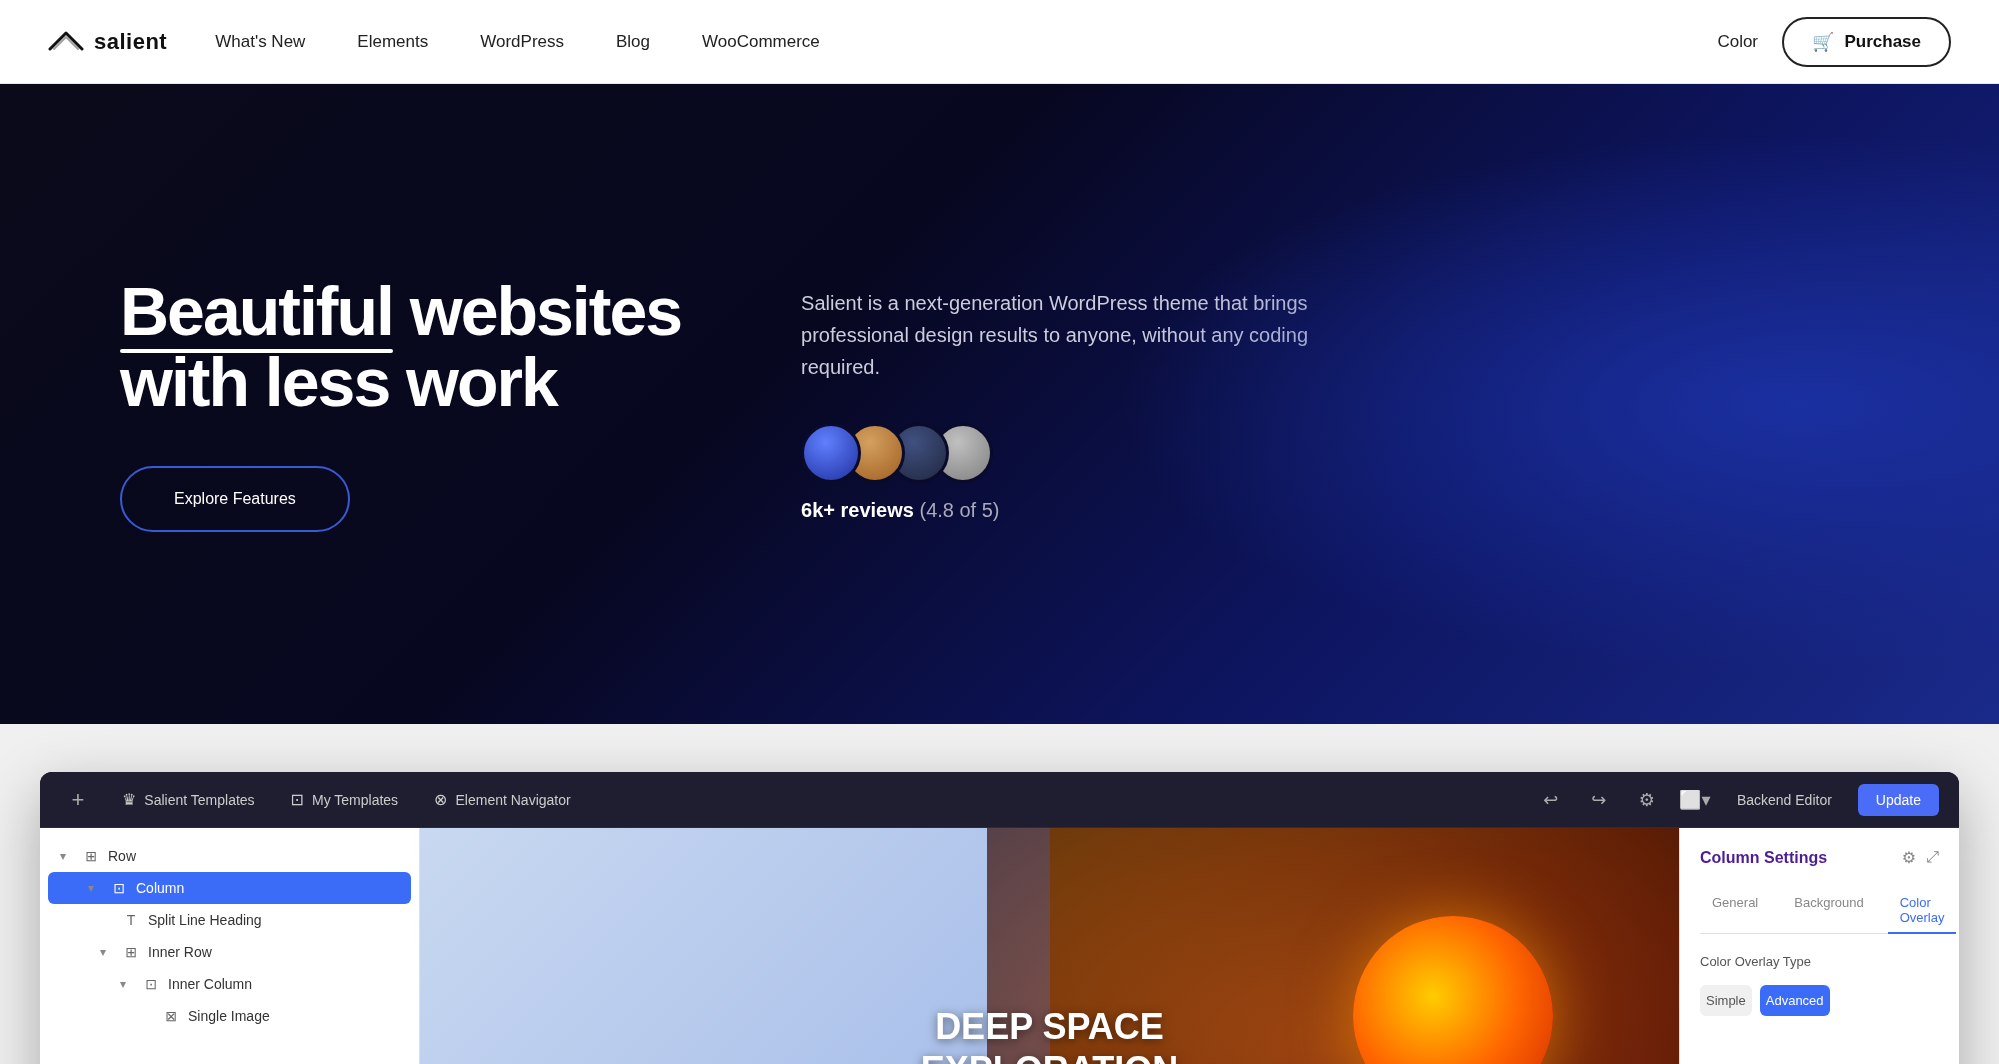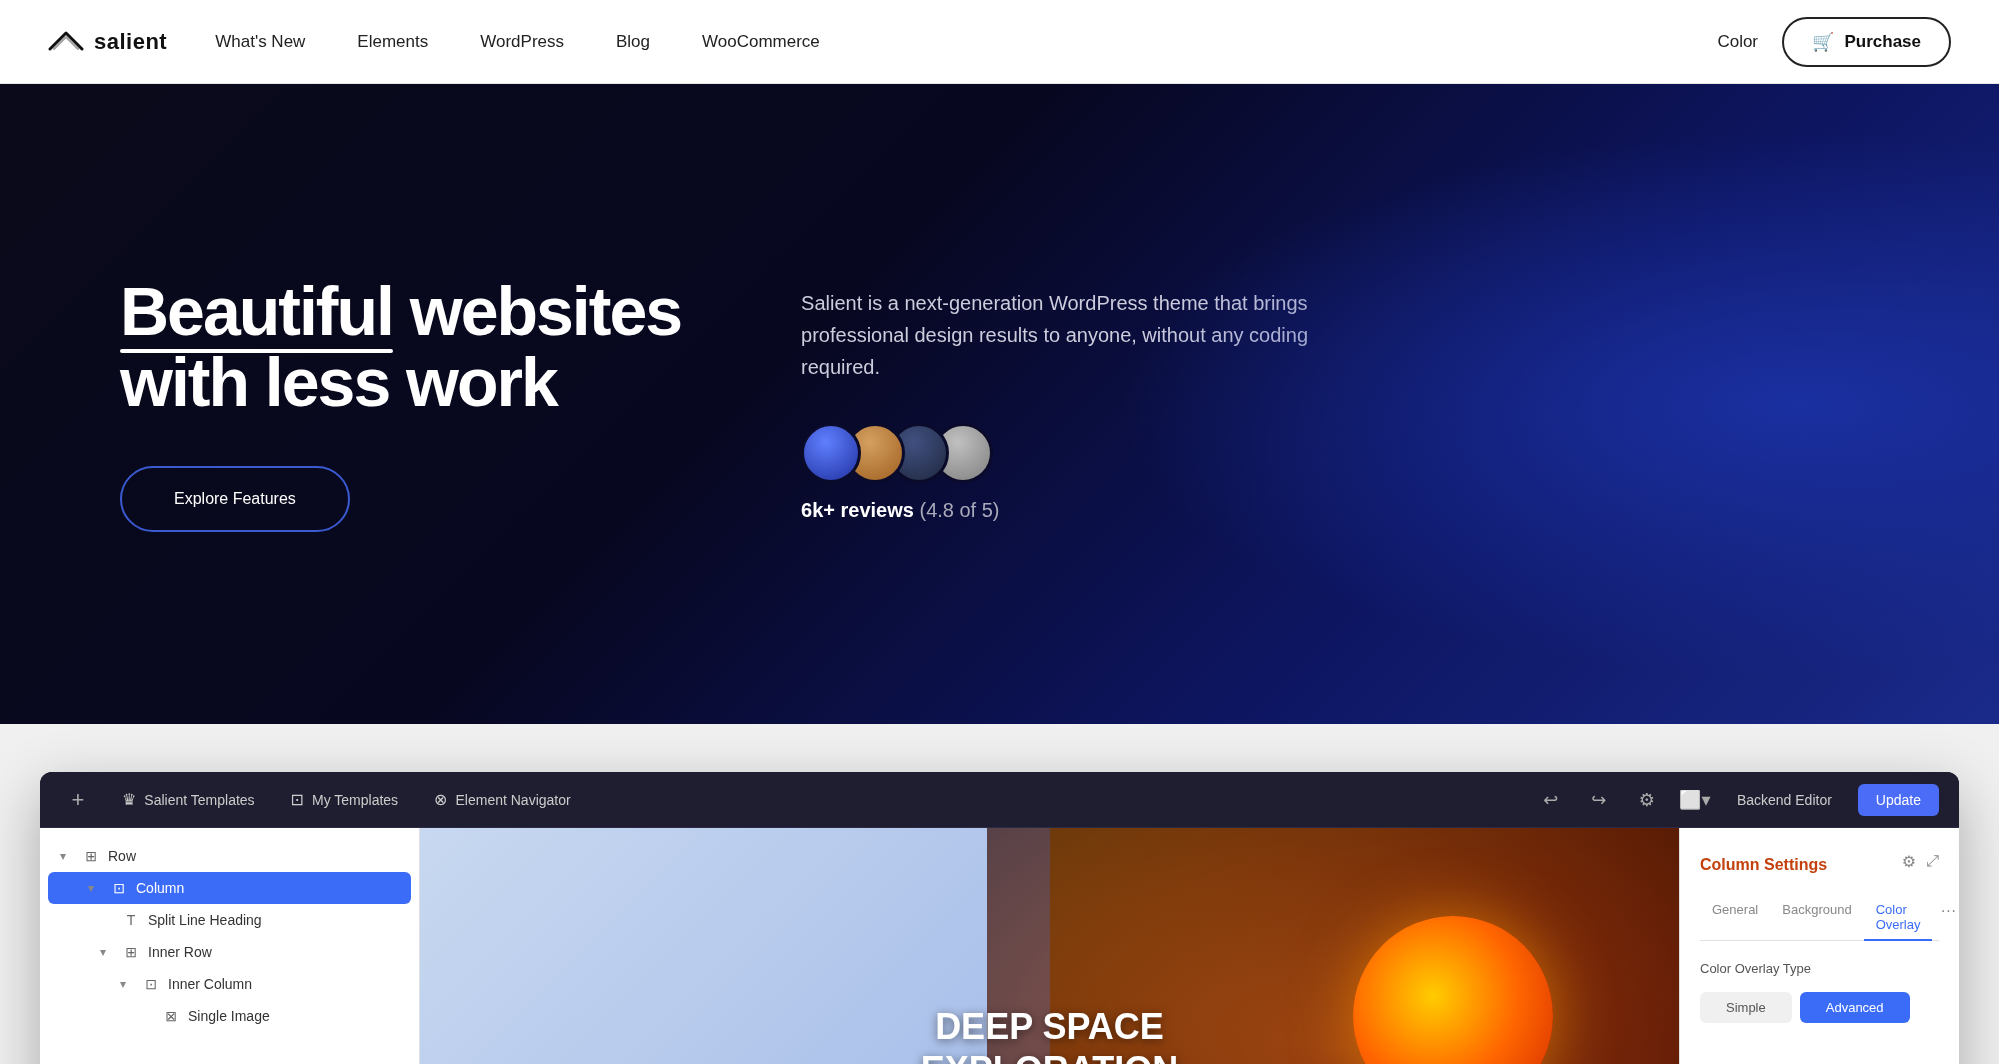--- a/index.html
+++ b/index.html
@@ -145,36 +145,36 @@
     }
     .canvas-bubbles {
       position: absolute; right: 0; bottom: 0; top: 0;
       width: 55%; background: radial-gradient(ellipse, #8b3a10 0%, #5a1a05 60%, #300800 100%);
       opacity: 0.7;
     }
     .editor-settings {
       width: 280px; background: #fff; border-left: 1px solid #e0e0e0; padding: 20px;
     }
     .settings-title { display: flex; align-items: center; justify-content: space-between; margin-bottom: 20px; }
-    .settings-title-text { font-size: 16px; font-weight: 600; color: #c2410c; margin-top: 8px; }
+    .settings-title-text { font-size: 16px; font-weight: 600; color: #4c1d95; }
     .settings-title-icons { display: flex; gap: 10px; color: #888; font-size: 16px; }
-    .settings-tabs { display: flex; gap: 0; border-bottom: 1px solid #e0e0e0; margin-bottom: 20px; }
+    .settings-tabs { display: flex; gap: 12px; border-bottom: 1px solid #e0e0e0; margin-bottom: 20px; }
     .settings-tab {
       font-size: 13px; color: #888; padding: 8px 12px; cursor: pointer; position: relative;
     }
     .settings-tab.active { color: #3b6cf7; }
     .settings-tab.active::after {
       content: ''; position: absolute; bottom: -1px; left: 0; right: 0; height: 2px;
       background: #3b6cf7;
     }
     .settings-tab-more { color: #888; padding: 8px 8px; font-size: 16px; cursor: pointer; }
     .settings-section-title { font-size: 13px; color: #555; margin-bottom: 16px; font-weight: 500; }
     .settings-options { display: flex; gap: 8px; }
     .settings-option {
-      padding: 8px 26px; border-radius: 6px; font-size: 13px; cursor: pointer; font-weight: 500;
+      padding: 8px 6px; border-radius: 6px; font-size: 13px; cursor: pointer; font-weight: 500;
     }
     .settings-option.simple { background: #f0f0f0; color: #555; }
     .settings-option.advanced { background: #3b6cf7; color: #fff; }
   </style>
 </head>
 <body>
 
 <nav class="navbar">
   <div class="navbar-left">
     <div class="logo">

